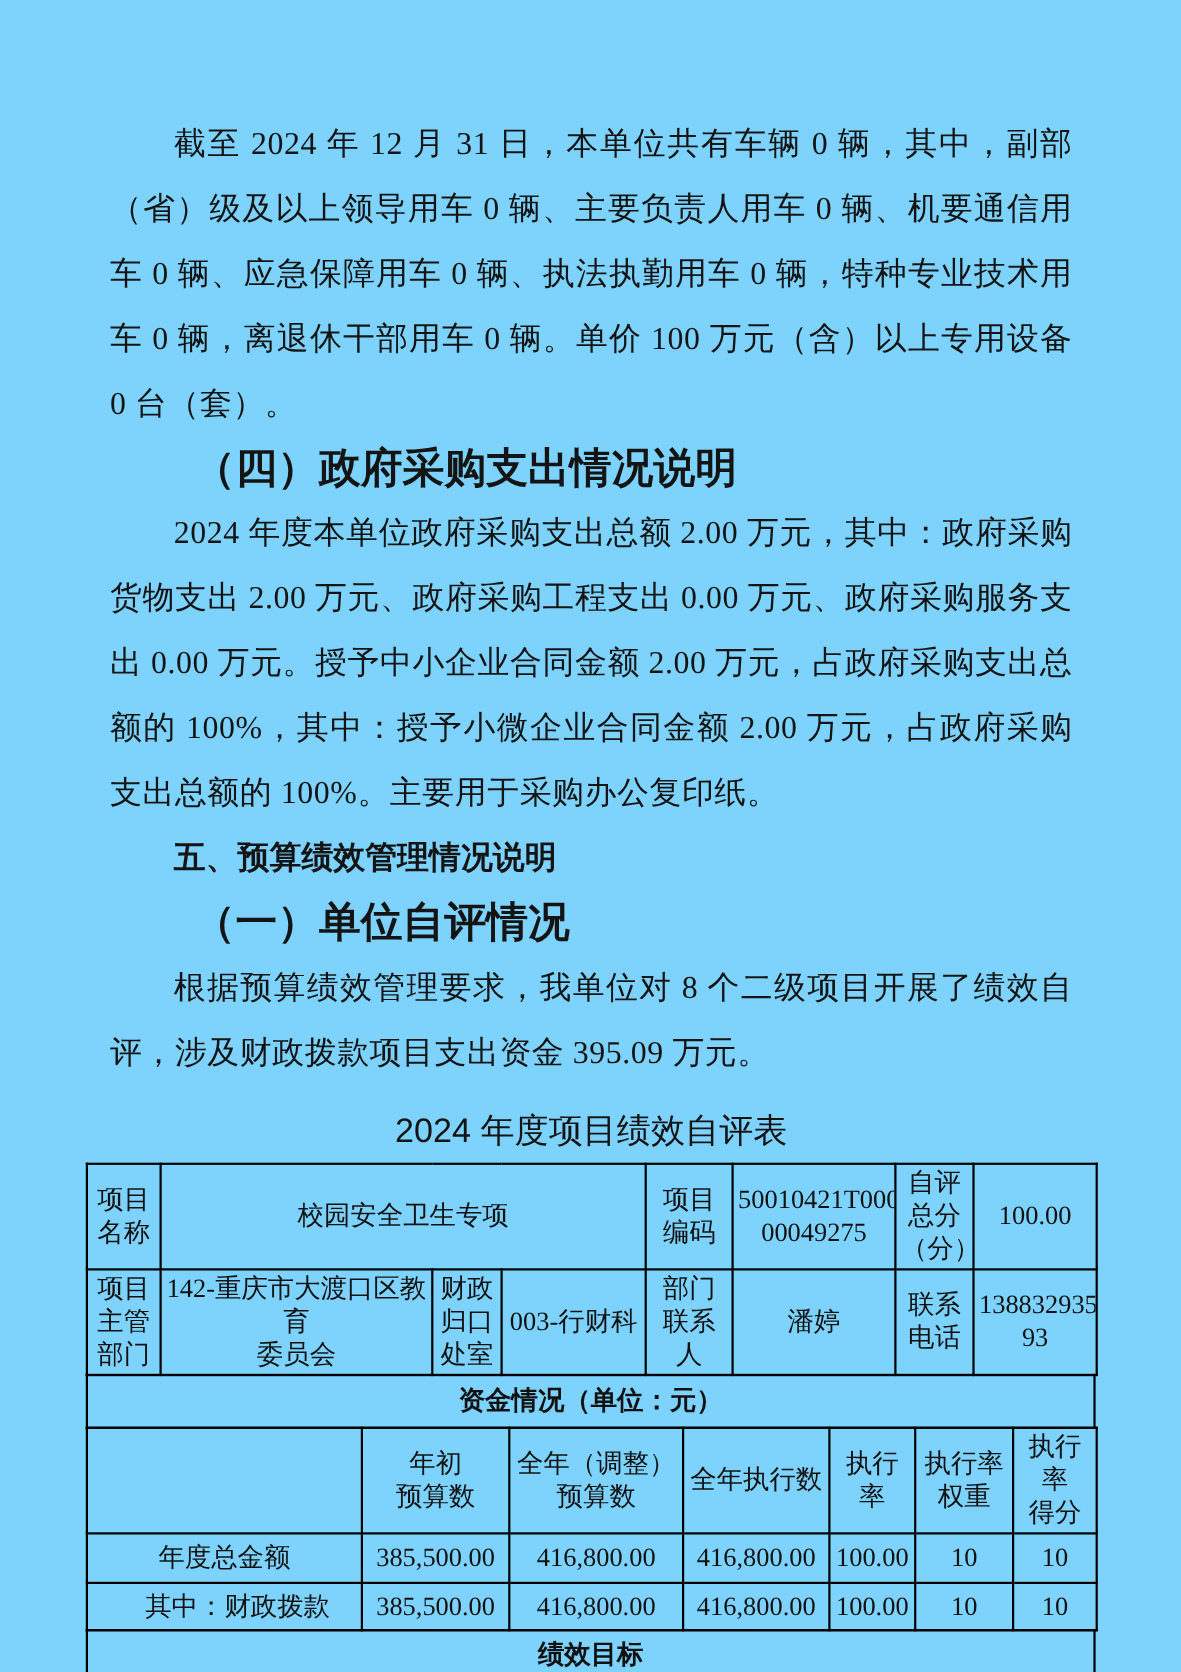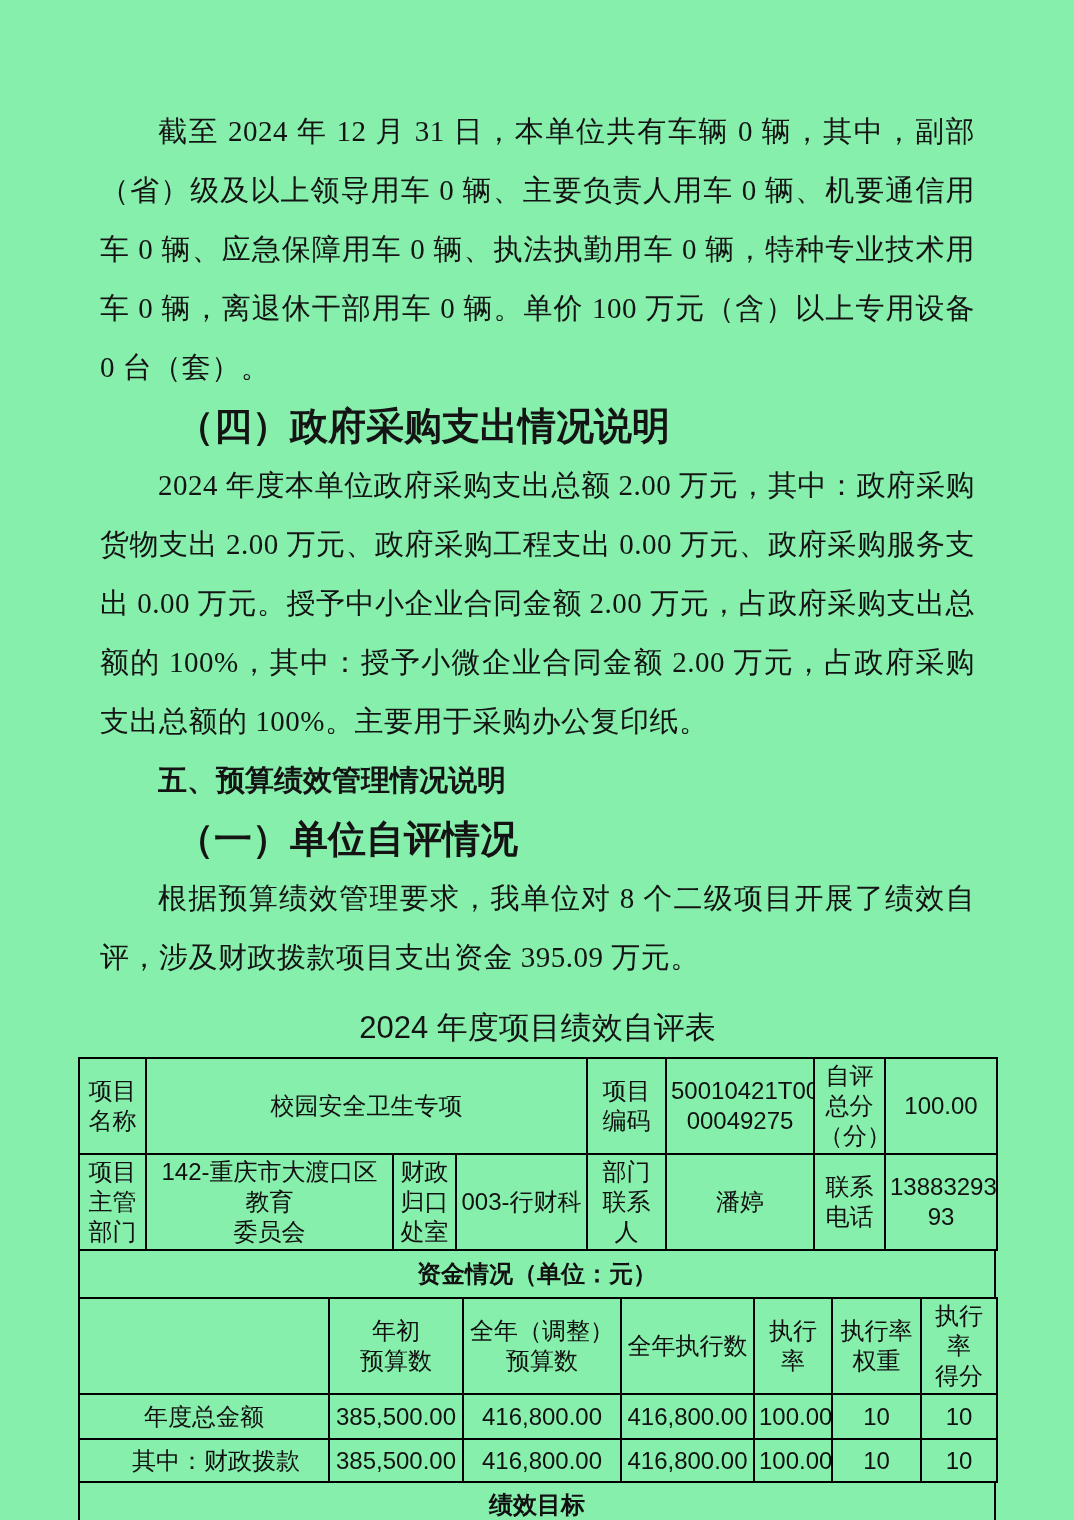--- a/index.html
+++ b/index.html
@@ -1,20 +1,20 @@
 <!DOCTYPE html>
 <html><head>
 <meta charset="utf-8">
 <style>
   html, body { margin: 0; padding: 0; background: #ffffff; }
   .page {
     position: relative;
     width: 1074px;
     height: 1520px;
-    background: #86efac;
+    background: #7dd3fc;
     color: #141414;
     font-family: "Liberation Serif", "DejaVu Serif", serif;
     overflow: hidden;
   }
   .content {
     position: absolute;
     top: 0;
     left: 100px;
     width: 875px;
     padding-top: 102px;
@@ -53,21 +53,21 @@
     font-family: "Liberation Sans", "DejaVu Sans", sans-serif;
   }
   .table-wrap {
     margin-left: -22px;
     width: 918px;
   }
   table.grid {
     border-collapse: collapse;
     table-layout: fixed;
     width: 918px;
-    font-family: Liberation Sans, sans-serif;
+    font-family: Liberation Serif, serif;
     font-size: 24px;
     line-height: 30px;
     color: #111111;
   }
   table.grid + table.grid { margin-top: -2px; }
   table.grid td {
     border: 2px solid #000000;
     text-align: center;
     vertical-align: middle;
     padding: 2px 4px;

